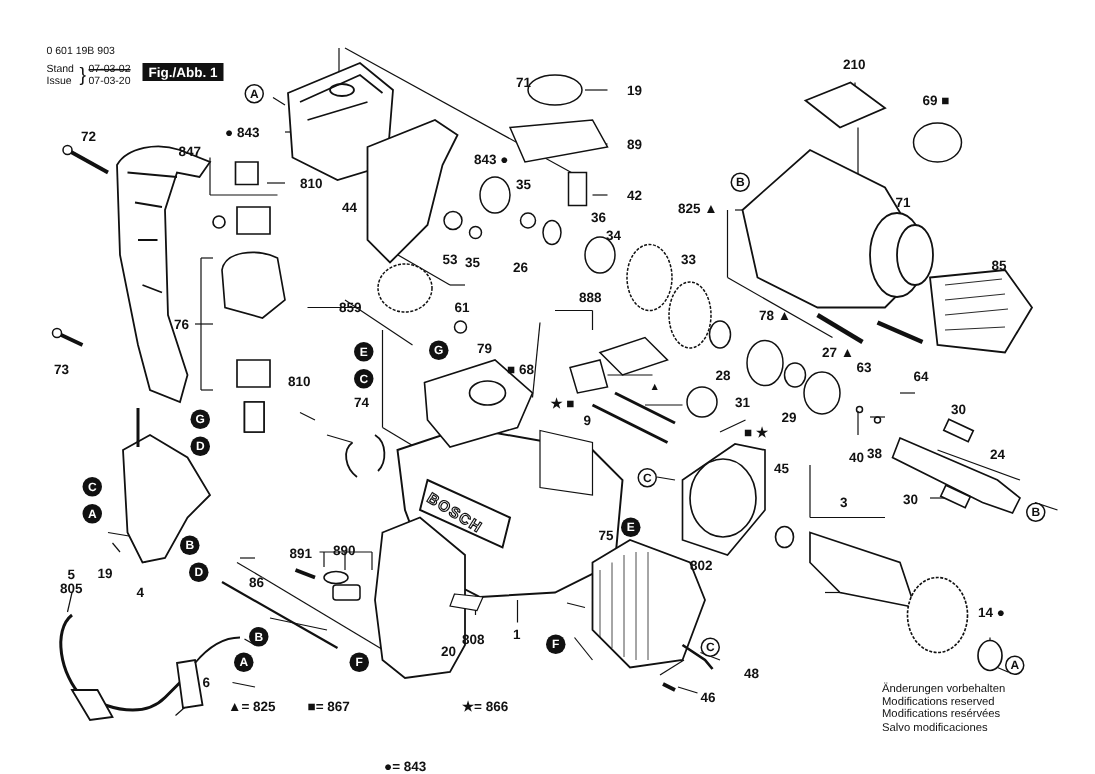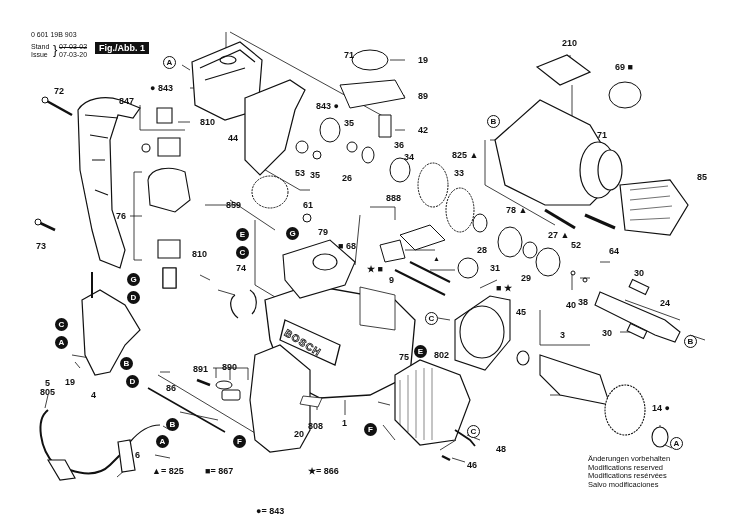--- a/index.html
+++ b/index.html
@@ -309,33 +309,33 @@
 <div class="lbl" style="left:344px;top:118px;">35</div>
 <div class="lbl" style="left:295px;top:168px;">53</div>
 <div class="lbl" style="left:310px;top:170px;">35</div>
 <div class="lbl" style="left:342px;top:173px;">26</div>
 <div class="lbl" style="left:394px;top:140px;">36</div>
 <div class="lbl" style="left:404px;top:152px;">34</div>
 <div class="lbl" style="left:454px;top:168px;">33</div>
 <div class="lbl" style="left:562px;top:38px;">210</div>
 <div class="lbl" style="left:615px;top:62px;">69 ■</div>
 <div class="lbl" style="left:597px;top:130px;">71</div>
-<div class="lbl" style="left:452px;top:150px;">825 ▲</div>
-<div class="lbl" style="left:661px;top:172px;margin-left:36px;">85</div>
+<div class="lbl" style="left:452px;top:134px;">825 ▲</div>
+<div class="lbl" style="left:661px;top:172px;">85</div>
 <div class="lbl" style="left:116px;top:211px;">76</div>
 <div class="lbl" style="left:36px;top:241px;">73</div>
 <div class="lbl" style="left:226px;top:200px;">859</div>
 <div class="lbl" style="left:303px;top:200px;">61</div>
 <div class="lbl" style="left:386px;top:193px;">888</div>
 <div class="lbl" style="left:318px;top:227px;">79</div>
 <div class="lbl" style="left:338px;top:241px;">■ 68</div>
 <div class="lbl" style="left:506px;top:205px;">78 ▲</div>
 <div class="lbl" style="left:477px;top:245px;">28</div>
 <div class="lbl" style="left:548px;top:230px;">27 ▲</div>
-<div class="lbl" style="left:571px;top:240px;">52</div>
+<div class="lbl" style="left:571px;top:240px;">63</div>
 <div class="lbl" style="left:609px;top:246px;">64</div>
 <div class="lbl" style="left:192px;top:249px;">810</div>
 <div class="lbl" style="left:236px;top:263px;">74</div>
 <div class="lbl" style="left:389px;top:275px;">9</div>
 <div class="lbl" style="left:367px;top:264px;">★ ■</div>
 <div class="lbl" style="left:433px;top:254px;font-size:7px;">▲</div>
 <div class="lbl" style="left:490px;top:263px;">31</div>
 <div class="lbl" style="left:521px;top:273px;">29</div>
 <div class="lbl" style="left:496px;top:283px;">■ ★</div>
 <div class="lbl" style="left:566px;top:300px;">40</div>
@@ -346,21 +346,21 @@
 <div class="lbl" style="left:516px;top:307px;">45</div>
 <div class="lbl" style="left:560px;top:330px;">3</div>
 <div class="lbl" style="left:65px;top:377px;">19</div>
 <div class="lbl" style="left:91px;top:390px;">4</div>
 <div class="lbl" style="left:45px;top:378px;">5</div>
 <div class="lbl" style="left:40px;top:387px;">805</div>
 <div class="lbl" style="left:166px;top:383px;">86</div>
 <div class="lbl" style="left:193px;top:364px;">891</div>
 <div class="lbl" style="left:222px;top:362px;">890</div>
 <div class="lbl" style="left:399px;top:352px;">75</div>
-<div class="lbl" style="left:434px;top:350px;">802</div>
+<div class="lbl" style="left:434px;top:372px;padding-left:26px;">802</div>
 <div class="lbl" style="left:342px;top:418px;">1</div>
 <div class="lbl" style="left:308px;top:421px;">808</div>
 <div class="lbl" style="left:294px;top:429px;">20</div>
 <div class="lbl" style="left:135px;top:450px;">6</div>
 <div class="lbl" style="left:652px;top:403px;">14 ●</div>
 <div class="lbl" style="left:496px;top:444px;">48</div>
 <div class="lbl" style="left:467px;top:460px;">46</div>
 
 <div class="legend" style="left:152px;"><span>▲</span><span>= 825</span></div>
 <div class="legend" style="left:205px;"><span>■</span><span>= 867</span></div>

